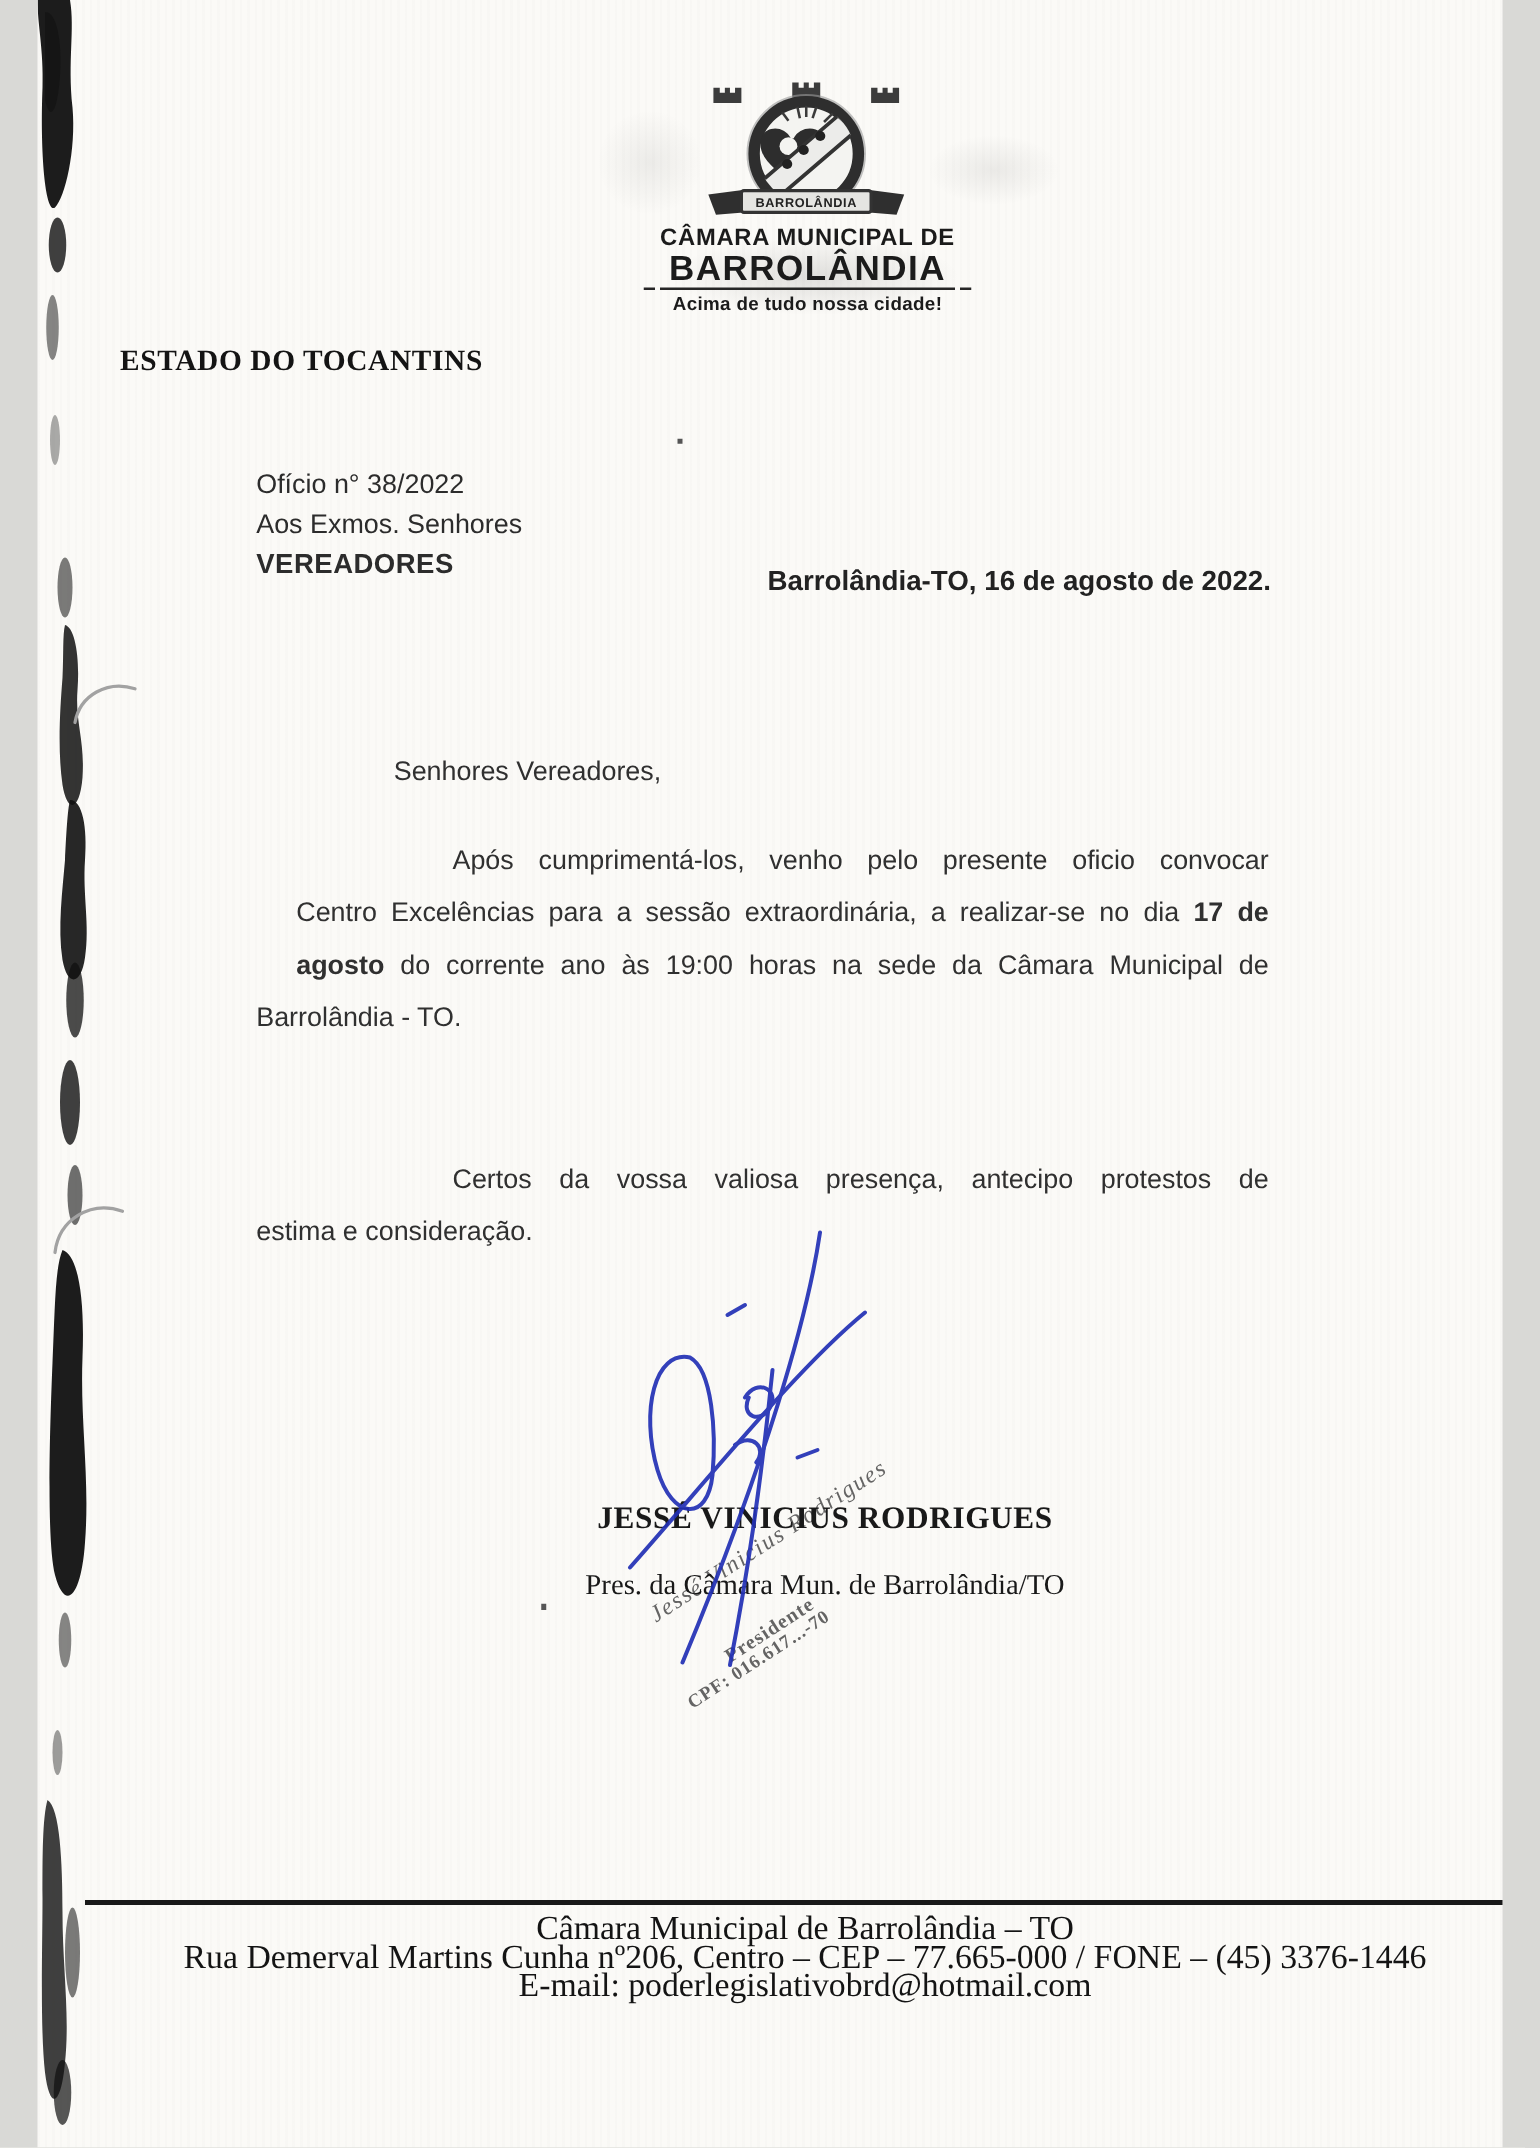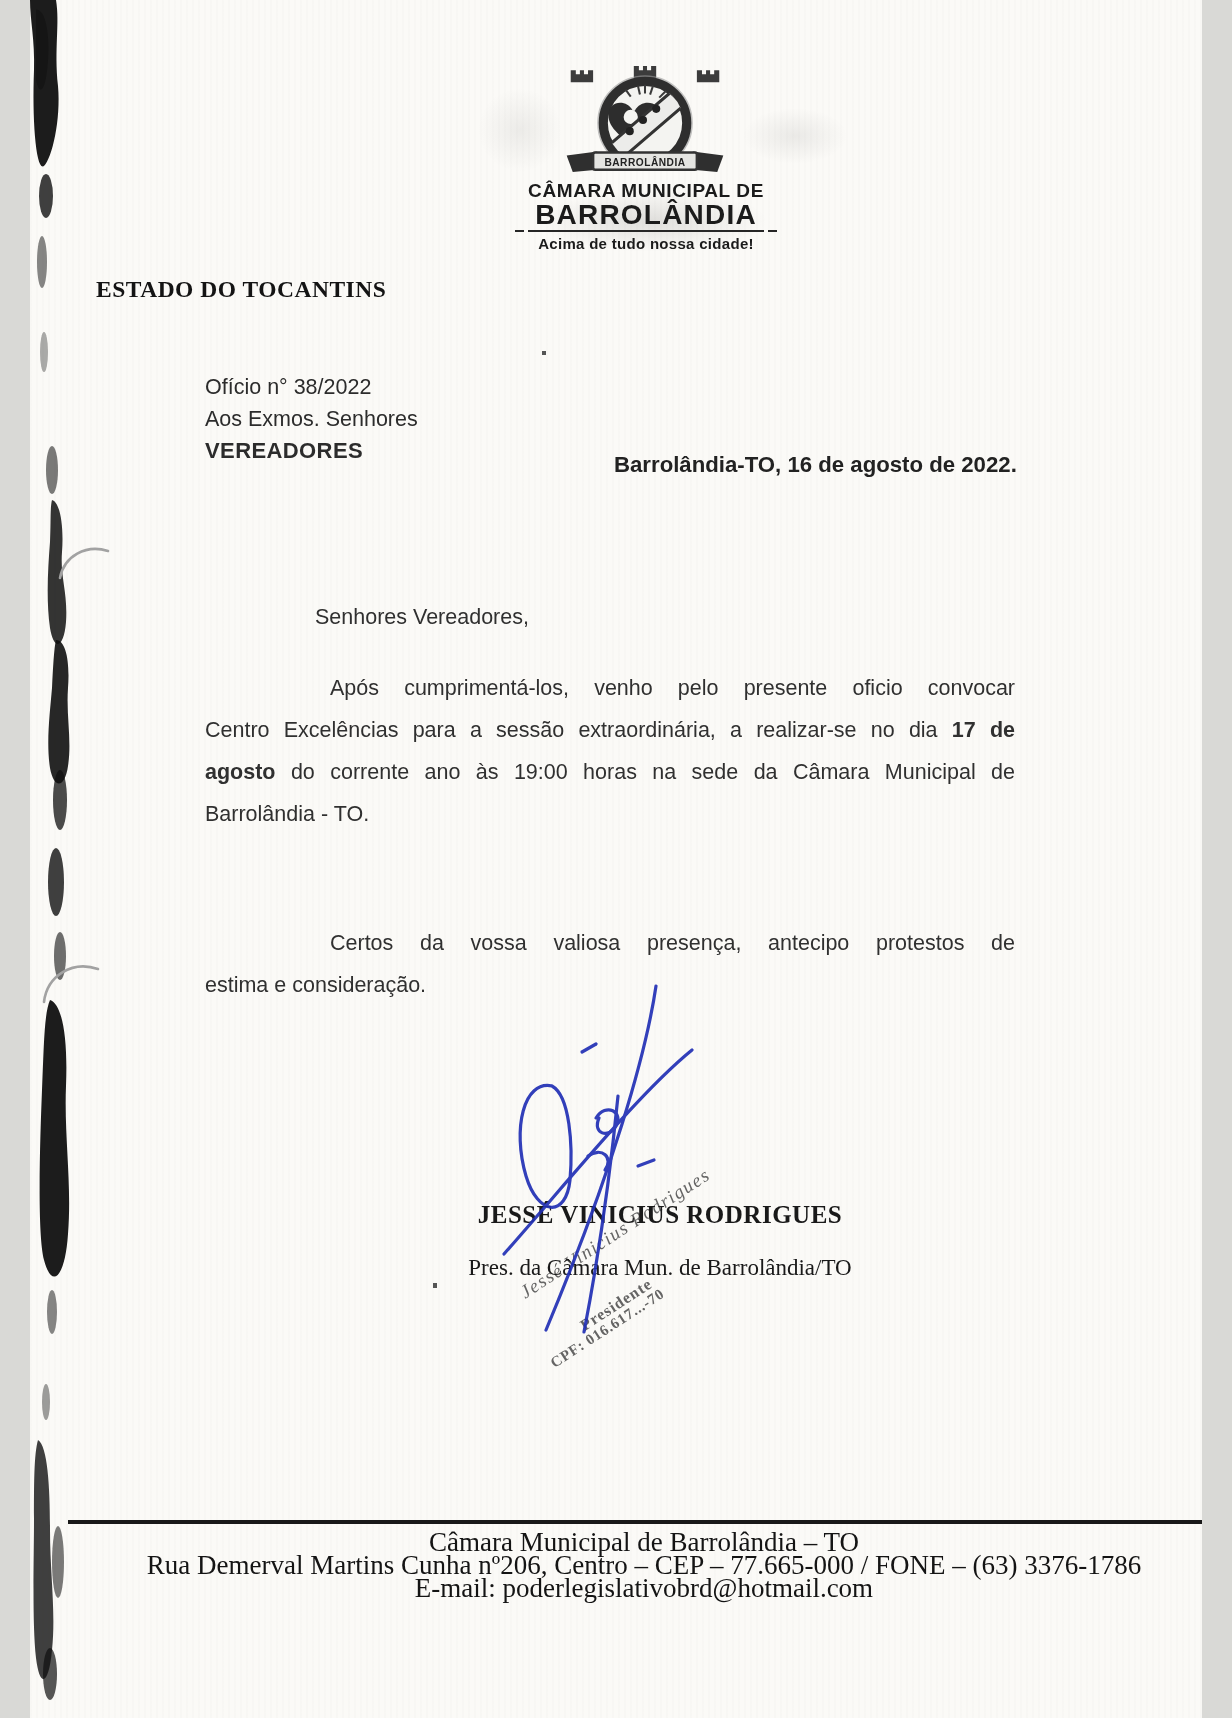--- a/index.html
+++ b/index.html
@@ -44,21 +44,21 @@
 
   .dateline{position:absolute;left:584px;top:452px;font-size:22.2px;font-weight:bold;color:#222;}
 
   
   .salutation{position:absolute;left:160px;top:596px;width:810px;text-indent:125px;
     font-size:21.5px;line-height:42px;color:#303030;}
   .para{position:absolute;left:175px;width:810px;font-size:21.5px;color:#303030;}
   .p1{top:667px;}
   .p2{top:922px;}
   .bline{line-height:42px;height:42px;white-space:nowrap;}
-  .just{text-align:justify;text-align-last:justify;white-space:normal;}
+  .just{text-align:justify;text-align-last:justify;white-space:normal;margin-left:32px;}
   .ind{text-indent:125px;}
 
   
   .sig-block{position:absolute;left:230px;top:1200px;width:800px;text-align:center;
     font-family:"Liberation Serif", serif;color:#191919;}
   .sig-name{font-size:25px;line-height:30px;font-weight:bold;letter-spacing:.5px;}
   .sig-title{font-size:23px;line-height:27px;margin-top:24px;}
 
   .stamp{position:absolute;font-family:"Liberation Serif", serif;color:#4b4b4b;
     transform-origin:0 50%;transform:rotate(-33deg);opacity:.85;white-space:nowrap;}
@@ -203,17 +203,17 @@
       <path d="M138,160 c10,-16 28,-6 20,8 c-7,13 -24,8 -17,-8"></path>
       <path d="M130,198 c14,-10 26,2 17,14"></path>
       <path d="M180,208 l16,-6"></path>
       <path d="M124,94 l14,-8"></path>
     </g>
   </svg>
 
   <div class="footer-rule"></div>
   <div class="footer">
     <div>Câmara Municipal de Barrolândia – TO</div>
-    <div>Rua Demerval Martins Cunha nº206, Centro – CEP – 77.665-000 / FONE – (63) 3376-1786</div>
+    <div>Rua Demerval Martins Cunha nº206, Centro – CEP – 77.665-000 / FONE – (45) 3376-1446</div>
     <div>E-mail: poderlegislativobrd@hotmail.com</div>
   </div>
 
 </div>
 
 </body></html>

